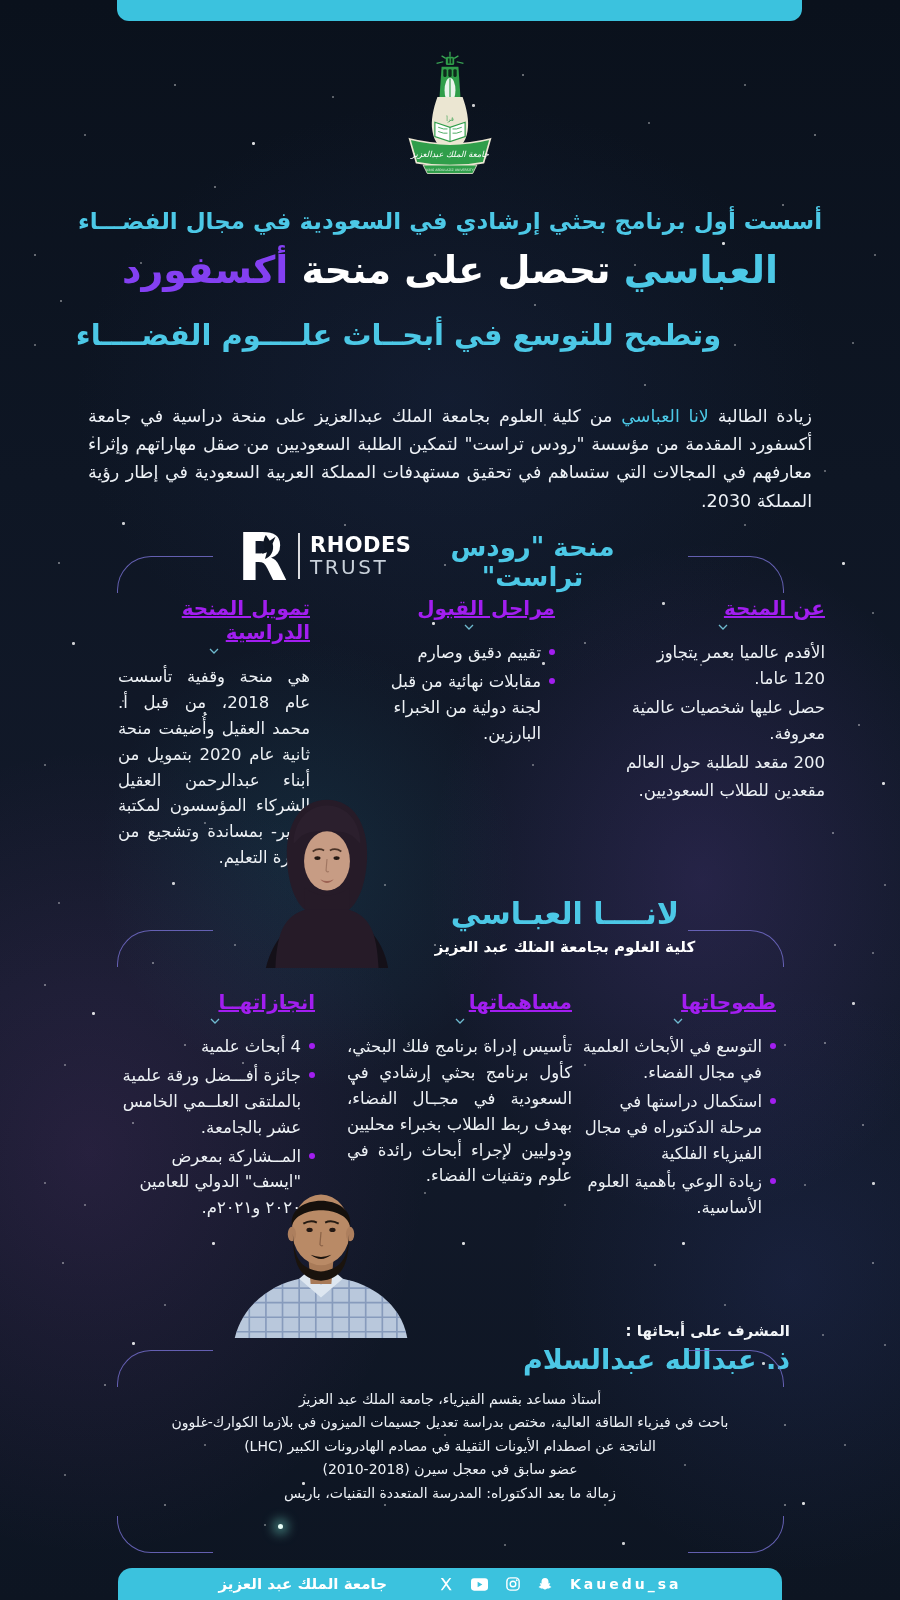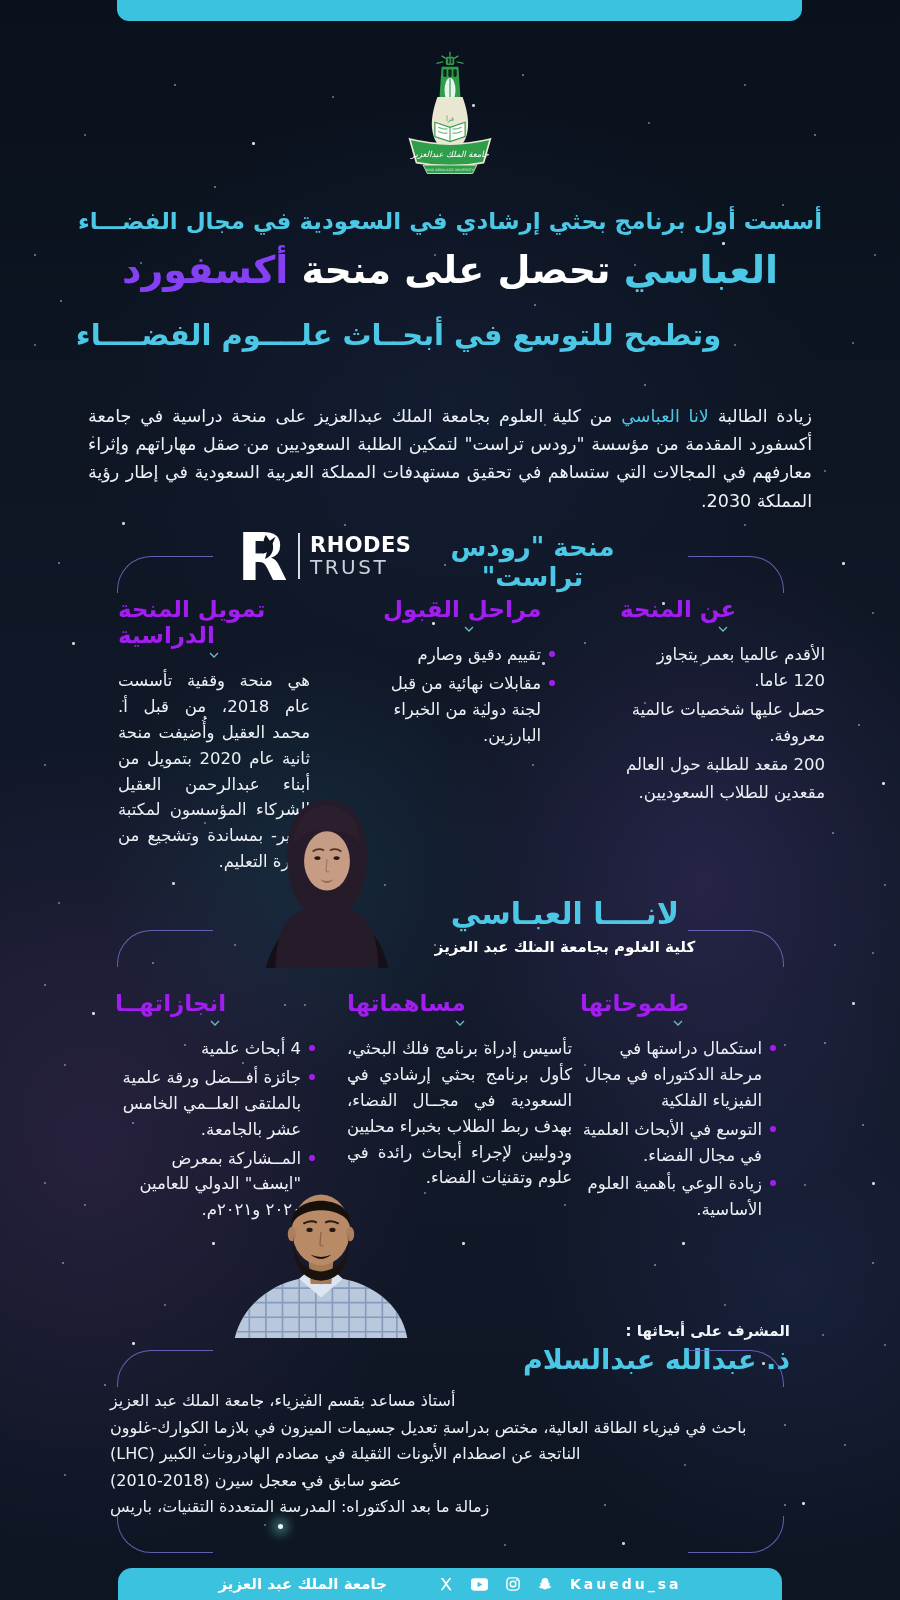--- a/index.html
+++ b/index.html
@@ -38,35 +38,35 @@
   .bracket.tr{border-top:1.5px solid #726cc9;border-right:1.5px solid #726cc9;border-top-right-radius:34px;}
   .bracket.bl{border-bottom:1.5px solid #726cc9;border-left:1.5px solid #726cc9;border-bottom-left-radius:34px;}
   .bracket.br{border-bottom:1.5px solid #726cc9;border-right:1.5px solid #726cc9;border-bottom-right-radius:34px;}
   .rhodes-logo{position:absolute;left:240px;top:526px;height:60px;display:flex;align-items:center;direction:ltr;gap:10px;}
   .rhodes-divider{width:2px;height:46px;background:rgba(255,255,255,.85);}
   .rhodes-words{display:flex;flex-direction:column;line-height:1.05;}
   .rhodes-top{font-size:21px;font-weight:bold;color:#ffffff;letter-spacing:.5px;}
   .rhodes-bottom{font-size:20px;color:#c9d1da;letter-spacing:2.5px;}
   .rhodes-title{position:absolute;left:405px;top:532px;width:255px;text-align:center;direction:rtl;font-size:26px;font-weight:bold;color:#4cc8e6;}
   .col{position:absolute;direction:rtl;}
-  .col-h{font-size:23px;font-weight:bold;color:#a21ef0;text-align:left;}
+  .col-h{font-size:20px;font-weight:bold;color:#a21ef0;text-align:right;text-decoration:underline;}
   .chev{display:block;margin:4px auto 10px;opacity:.85;}
   .col-body{font-size:16.5px;line-height:1.57;color:#eef2f6;}
   .rt{text-align:right;} .just{text-align:justify;}
   .plist p{margin:0 0 3px 0;}
   .bullets{list-style:none;margin:0;padding:0;}
   .bullets li{display:flex;gap:8px;margin-bottom:3px;}
   .dot{flex:0 0 auto;width:6px;height:6px;border-radius:50%;background:#a21ef0;margin-top:9px;}
   .lana-photo{position:absolute;left:256px;top:796px;width:142px;height:172px;}
   .man-photo{position:absolute;left:222px;top:1180px;width:198px;height:158px;}
   .lana-name{position:absolute;left:420px;top:896px;width:290px;text-align:center;direction:rtl;font-size:30px;font-weight:bold;color:#4cc8e6;}
   .lana-sub{position:absolute;left:420px;top:938px;width:290px;text-align:center;direction:rtl;font-size:15px;font-weight:bold;color:#ffffff;}
   .sup-label{position:absolute;right:110px;top:1322px;direction:rtl;font-size:15px;font-weight:bold;color:#f2f5f8;}
   .sup-name{position:absolute;right:110px;top:1344px;direction:rtl;font-size:27px;font-weight:bold;color:#4cc8e6;}
-  .sup-bio{position:absolute;right:110px;left:110px;top:1388px;direction:rtl;text-align:left;font-size:16px;line-height:1.6;color:#eef2f7;}
+  .sup-bio{position:absolute;right:110px;left:110px;top:1388px;direction:rtl;text-align:center;font-size:14px;line-height:1.6;color:#eef2f7;}
   .sup-bio div{margin-bottom:1px;}
 </style>
 </head>
 <body>
 
 <div class="page">
   <div class="stars-s"></div>
   <div class="stars-m"></div>
   <div class="glow-star"></div>
 
@@ -179,25 +179,25 @@
   <div class="bracket tr" style="left:688px;top:930px;"></div>
 
   <div class="col" style="left:580px;top:990px;width:196px;">
     <div class="col-h">طموحاتها</div>
     <svg class="chev" width="10" height="6" viewBox="0 0 10 6">
         <polyline points="1,1 5,5 9,1" fill="none" stroke="#7fd7ec" stroke-width="1.3"></polyline>
       </svg>
     <ul class="col-body rt bullets">
       <li>
           <span class="dot"></span>
+          <span>التوسع في الأبحاث العلمية في مجال الفضاء.</span>
+        </li>
+      <li>
+          <span class="dot"></span>
           <span>استكمال دراستها في مرحلة الدكتوراه في مجال الفيزياء الفلكية</span>
-        </li>
-      <li>
-          <span class="dot"></span>
-          <span>التوسع في الأبحاث العلمية في مجال الفضاء.</span>
         </li>
       <li>
           <span class="dot"></span>
           <span>زيادة الوعي بأهمية العلوم الأساسية.</span>
         </li>
     </ul>
   </div>
 
   <div class="col" style="left:347px;top:990px;width:225px;">
     <div class="col-h">مساهماتها</div>

